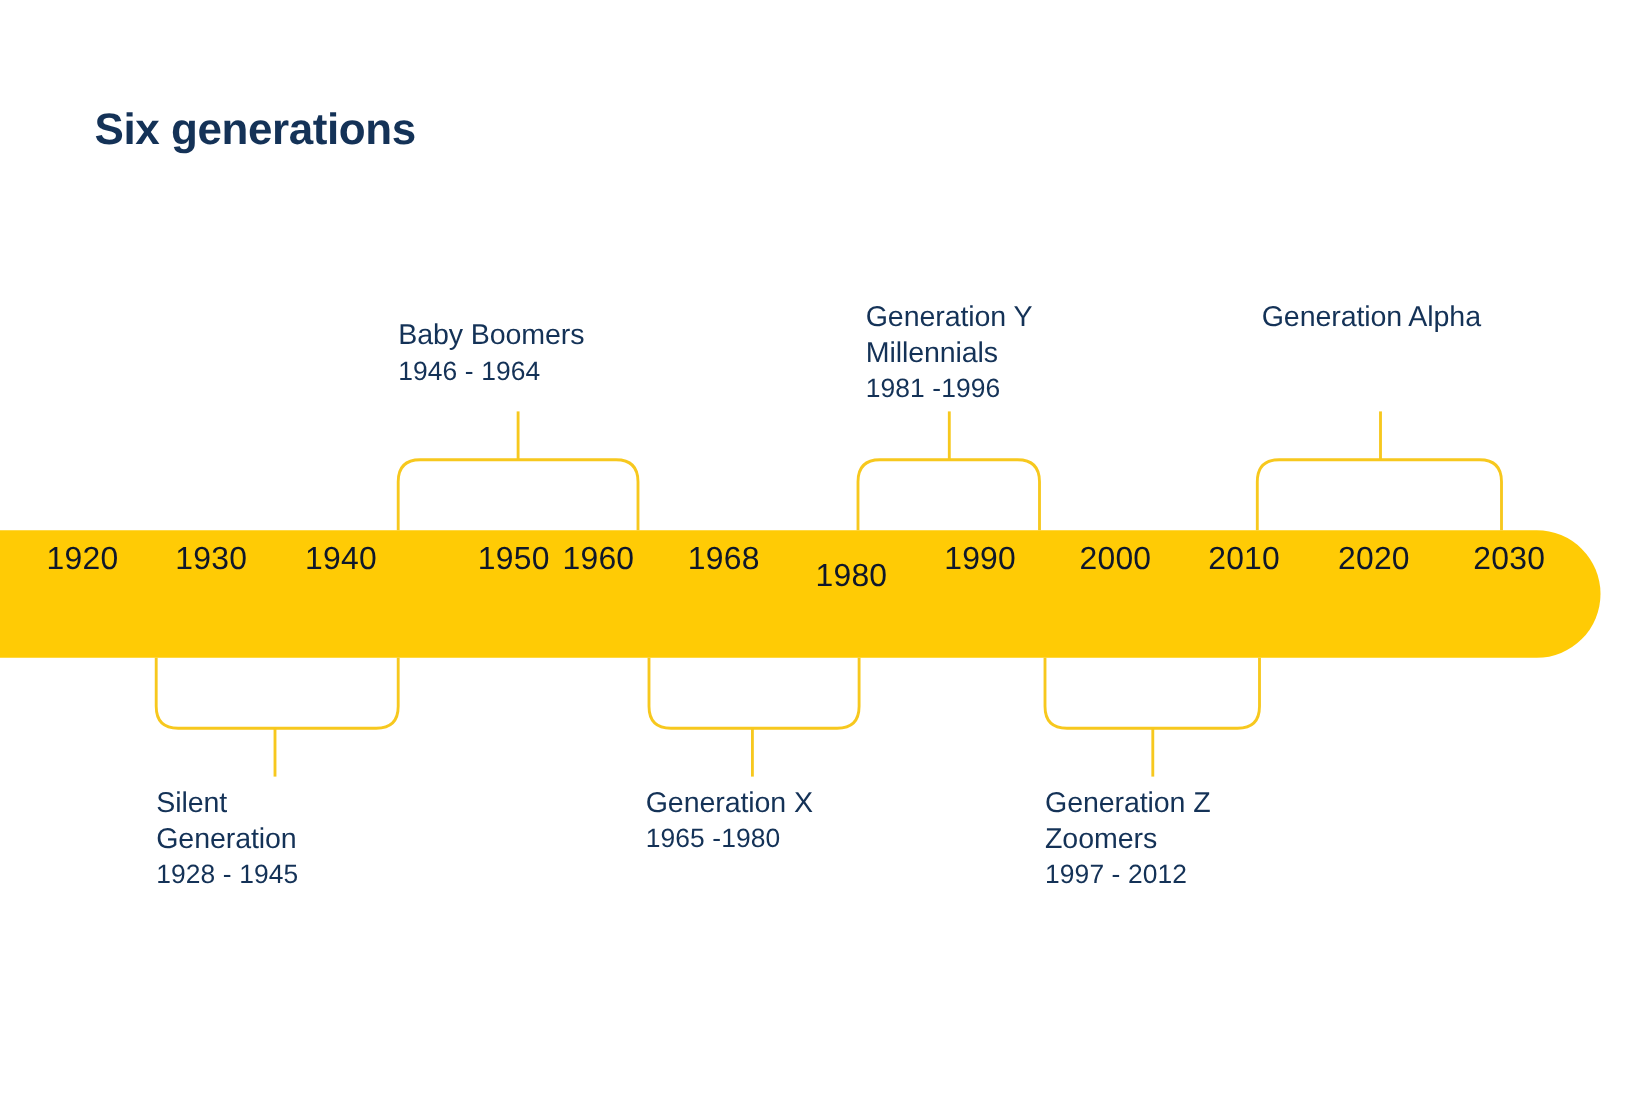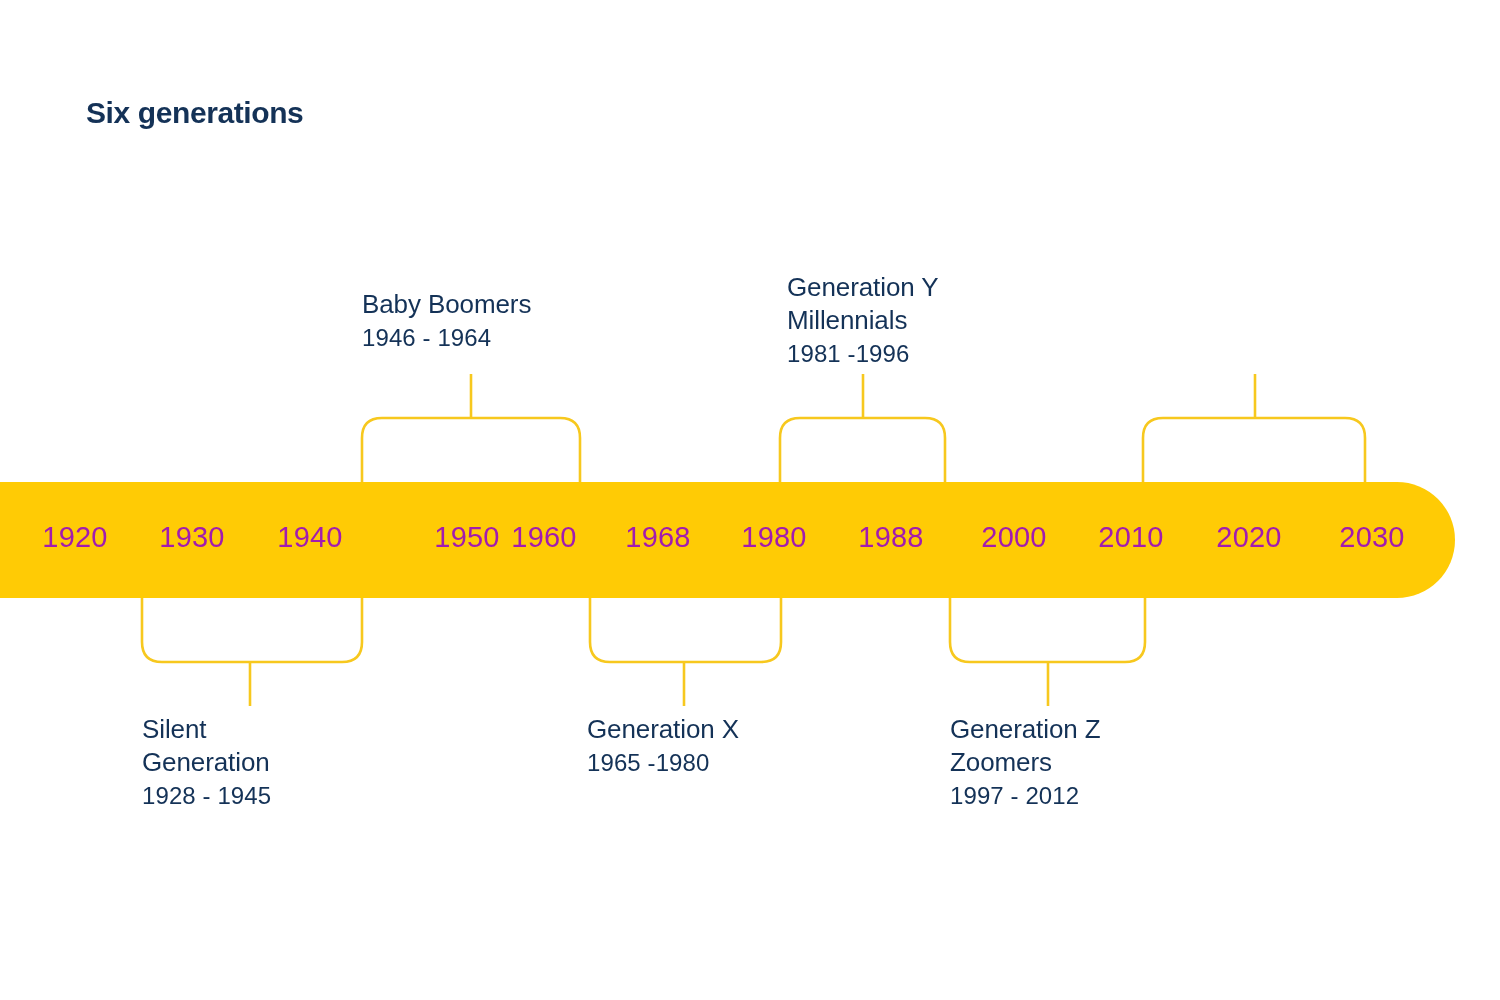--- a/index.html
+++ b/index.html
@@ -18,43 +18,43 @@
     width: 1500px;
     height: 1000px;
     background: #ffffff;
   }
 
   
   .page-title {
     position: absolute;
     left: 86px;
     top: 96px;
-    font-size: 30px;
+    font-size: 40px;
     font-weight: 700;
     letter-spacing: -0.4px;
     color: #143257;
     white-space: nowrap;
   }
 
   
   .timeline-bar {
     position: absolute;
     left: 0px;
     top: 482px;
     width: 1455px;
     height: 116px;
     background: #FFCB05;
     border-radius: 0 58px 58px 0;
   }
   .decade-label {
     position: absolute;
-    top: 521px;
+    top: 492px;
     font-size: 29px;
     font-weight: 400;
-    color: #a21caf;
+    color: #0f172a;
     transform: translateX(-50%);
     white-space: nowrap;
     letter-spacing: 0.2px;
   }
 
   
   .connectors {
     position: absolute;
     left: 0;
     top: 0;
@@ -91,22 +91,22 @@
 
   <div class="timeline-bar"></div>
 
   <div id="decade-layer">
       <div class="decade-label" style="left: 75px;">1920</div>
       <div class="decade-label" style="left: 192px;">1930</div>
       <div class="decade-label" style="left: 310px;">1940</div>
       <div class="decade-label" style="left: 427px; margin-left: 40px;">1950</div>
       <div class="decade-label" style="left: 544px;">1960</div>
       <div class="decade-label" style="left: 658px;">1968</div>
-      <div class="decade-label" style="left: 774px;">1980</div>
-      <div class="decade-label" style="left: 891px;">1988</div>
+      <div class="decade-label" style="left: 774px; margin-top: 16px;">1980</div>
+      <div class="decade-label" style="left: 891px;">1990</div>
       <div class="decade-label" style="left: 1014px;">2000</div>
       <div class="decade-label" style="left: 1131px;">2010</div>
       <div class="decade-label" style="left: 1249px;">2020</div>
       <div class="decade-label" style="left: 1372px;">2030</div>
     </div>
 
   <svg class="connectors" id="connector-layer" viewBox="0 0 1500 1000">
       <path d="M 142 598 L 142 642 Q 142 662 162 662 L 342 662 Q 362 662 362 642 L 362 598" fill="none" stroke="#F7C81E" stroke-width="2.6"></path>
       <line x1="250" y1="662" x2="250" y2="706" stroke="#F7C81E" stroke-width="2.6"></line>
       <path d="M 362 482 L 362 438 Q 362 418 382 418 L 560 418 Q 580 418 580 438 L 580 482" fill="none" stroke="#F7C81E" stroke-width="2.6"></path>
@@ -139,16 +139,17 @@
         <div class="gen-name">Generation Y</div>
         <div class="gen-name">Millennials</div>
         <div class="gen-years">1981 -1996</div>
       </div>
       <div class="gen-label" style="left: 950px; top: 713px;">
         <div class="gen-name">Generation Z</div>
         <div class="gen-name">Zoomers</div>
         <div class="gen-years">1997 - 2012</div>
       </div>
       <div class="gen-label" style="left: 1147px; top: 271px;">
+        <div class="gen-name">Generation Alpha</div>
       </div>
     </div>
 
 </div>
 
 </body></html>

